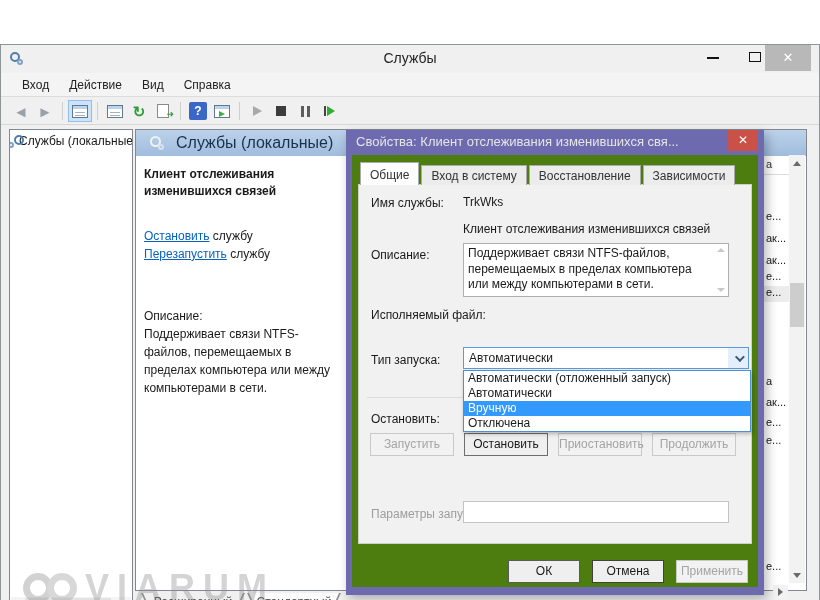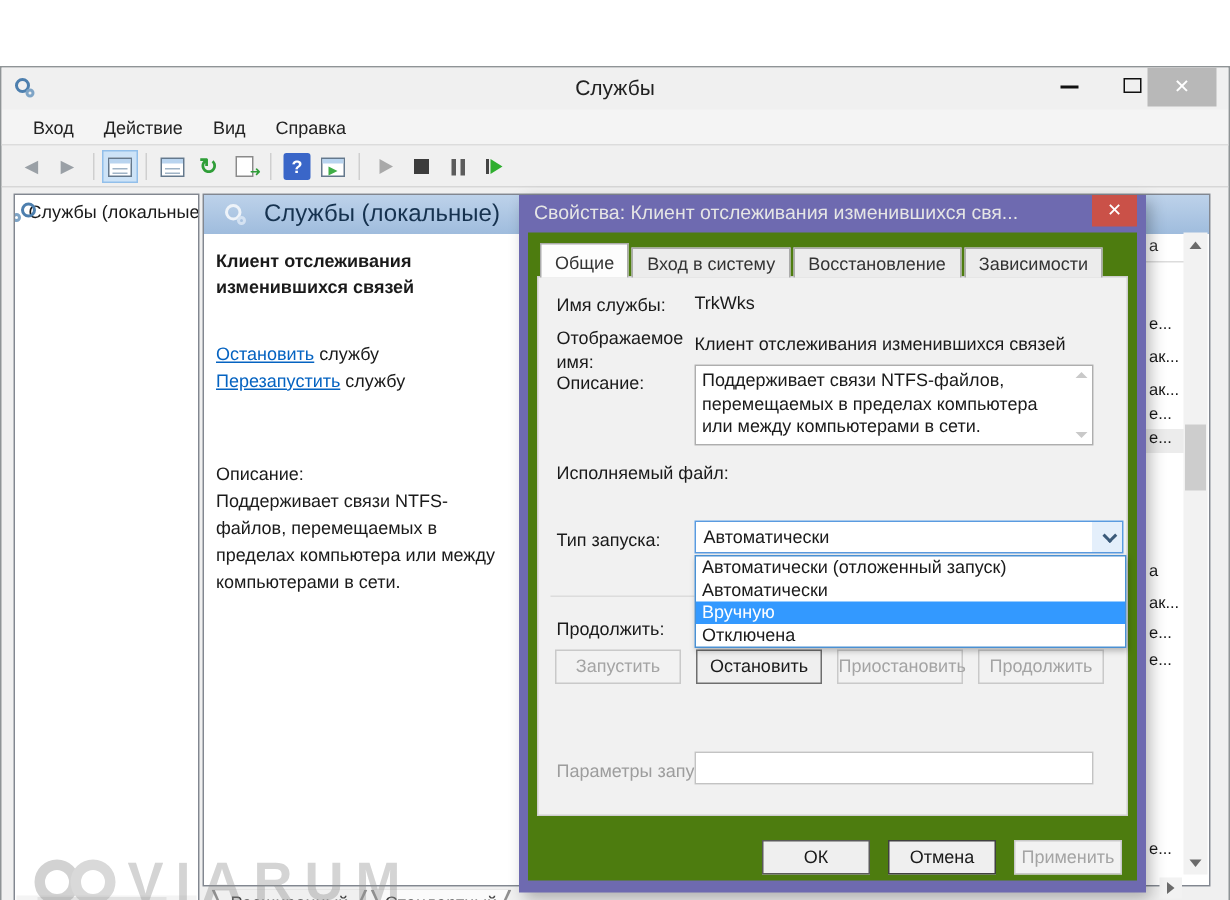--- a/index.html
+++ b/index.html
@@ -305,42 +305,41 @@
         <div class="tab active">Общие</div>
         <div class="tab">Вход в систему</div>
         <div class="tab">Восстановление</div>
         <div class="tab">Зависимости</div>
       </div>
 
       <div class="tab-page">
         <div class="fld-label" style="top:10px;">Имя службы:</div>
         <div class="fld-value" style="top:10px;">TrkWks</div>
 
-        <div class="fld-label" style="top:32px; width:88px;">Отображаемое имя:</div>
         <div class="fld-value" style="top:37px;">Клиент отслеживания изменившихся связей</div>
 
         <div class="fld-label" style="top:62px;">Описание:</div>
         <div class="desc-box">
           <span>Поддерживает связи NTFS-файлов, перемещаемых в пределах компьютера или между компьютерами в сети.</span>
           <span class="sc-up"></span>
           <span class="sc-dn"></span>
         </div>
 
         <div class="fld-label" style="top:122px;">Исполняемый файл:</div>
 
         <div class="fld-label" style="top:167px;">Тип запуска:</div>
         <div class="combo">
           <span>Автоматически</span>
           <span class="combo-arrow">
               <span class="chev"></span>
             </span>
         </div>
 
         <div class="hsep"></div>
-        <div class="fld-label" style="top:226px;">Продолжить:</div>
+        <div class="fld-label" style="top:226px;">Остановить:</div>
 
         <div class="droplist">
           <div class="drop-item">Автоматически (отложенный запуск)</div>
           <div class="drop-item">Автоматически</div>
           <div class="drop-item hl">Вручную</div>
           <div class="drop-item">Отключена</div>
         </div>
 
         <div class="btn-row">
           <div class="abtn">Запустить</div>

